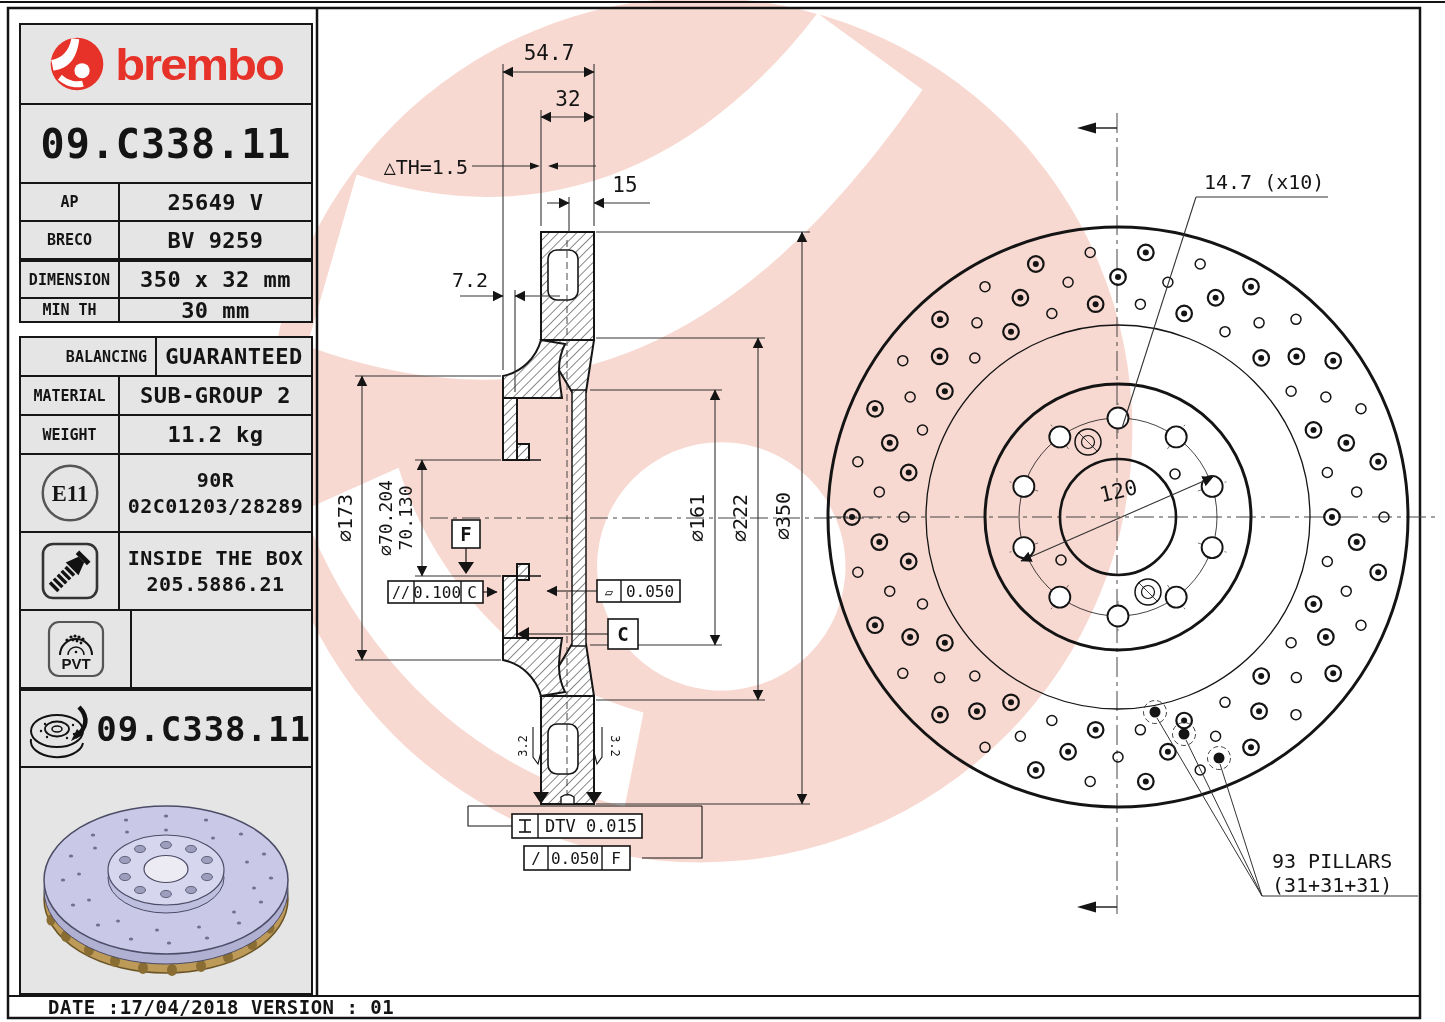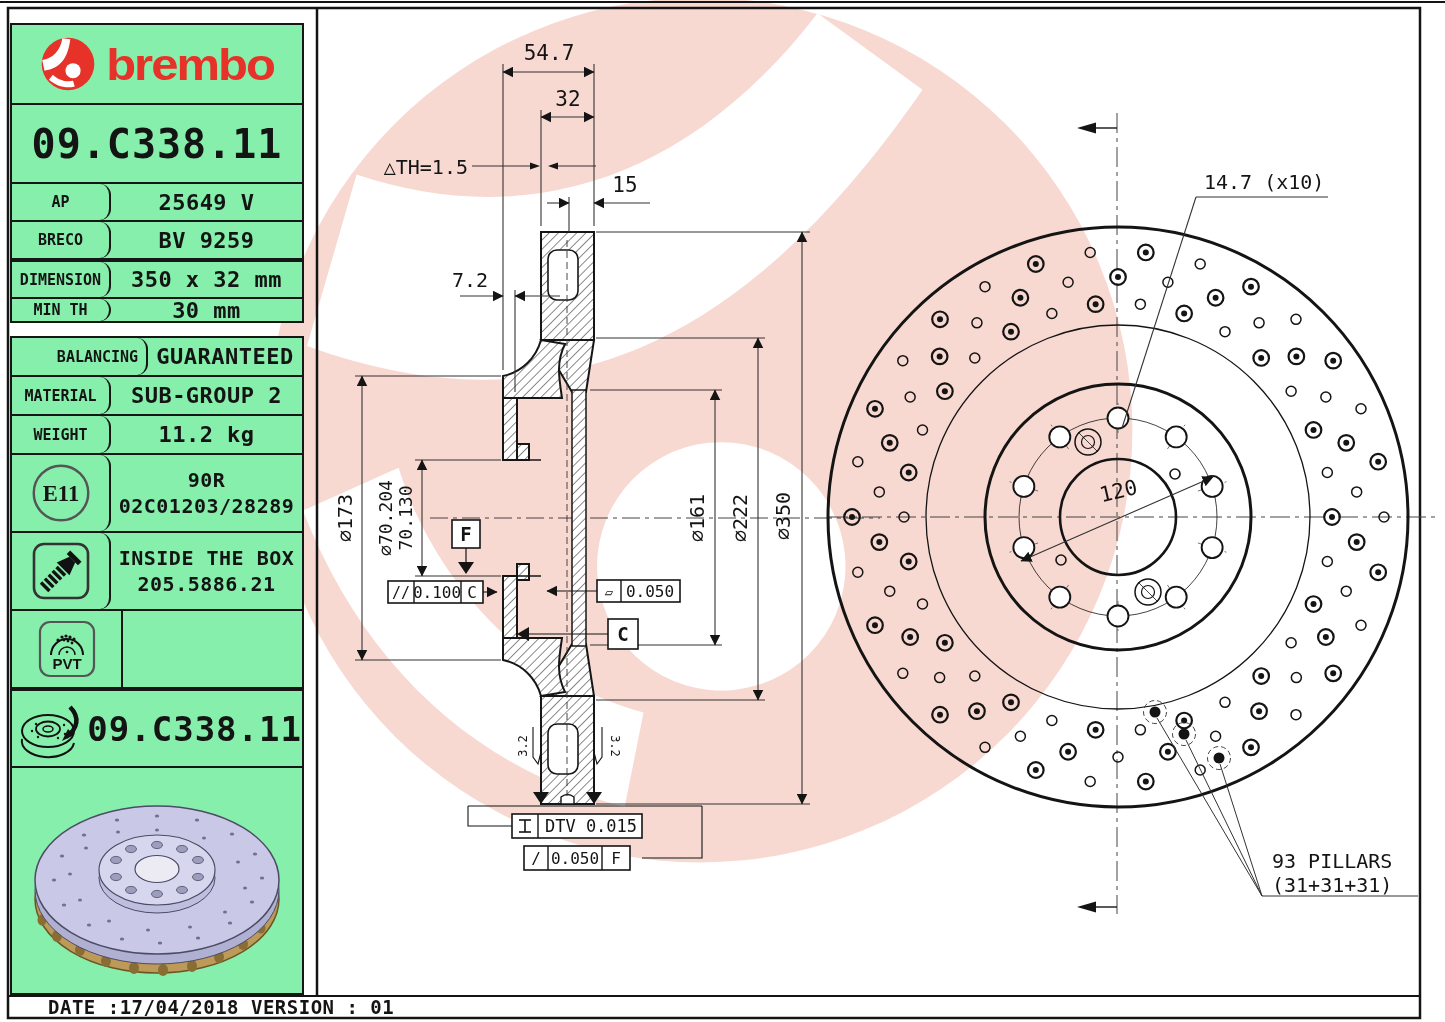--- a/index.html
+++ b/index.html
@@ -1,24 +1,24 @@
 <!DOCTYPE html>
 <html><head>
 <meta charset="utf-8">
 <style>
   html,body{margin:0;padding:0;background:#fff;}
   .sheet{position:relative;width:1445px;height:1022px;background:#fff;overflow:hidden;
          font-family:"DejaVu Sans Mono","DejaVu Sans",monospace;color:#141414;}
   .layer{position:absolute;left:0;top:0;width:1445px;height:1022px;}
   
-  .box{position:absolute;left:10px;width:294px;border:2px solid #161616;background:#86efac;box-sizing:border-box;}
+  .box{position:absolute;left:19px;width:294px;border:2px solid #161616;background:#e5e5e5;box-sizing:border-box;}
   .row2{display:flex;height:100%;}
   .cellL{width:99px;display:flex;align-items:center;justify-content:center;
          border-right:2px solid #161616;box-sizing:border-box;
-         font-weight:bold;font-size:15px;text-align:center;border-radius:11px;}
+         font-weight:bold;font-size:15px;text-align:center;}
   .cellR{flex:1;display:flex;flex-direction:column;align-items:center;justify-content:center;
          font-weight:bold;font-size:22px;letter-spacing:.5px;}
   .logo-box{display:flex;align-items:center;justify-content:center;gap:10px;}
   .wordmark{font-family:"Liberation Sans","DejaVu Sans",sans-serif;font-weight:bold;
             font-size:49px;letter-spacing:-2px;color:#e63228;transform:scaleY(.92);}
   .partnum{display:flex;align-items:center;justify-content:center;
            font-size:40px;font-weight:bold;letter-spacing:1px;}
   .thick{border-top:4px solid #161616;}
   .icn{display:flex;align-items:center;justify-content:center;}
   .sub{font-size:20px;font-weight:bold;line-height:26px;text-align:right;}

